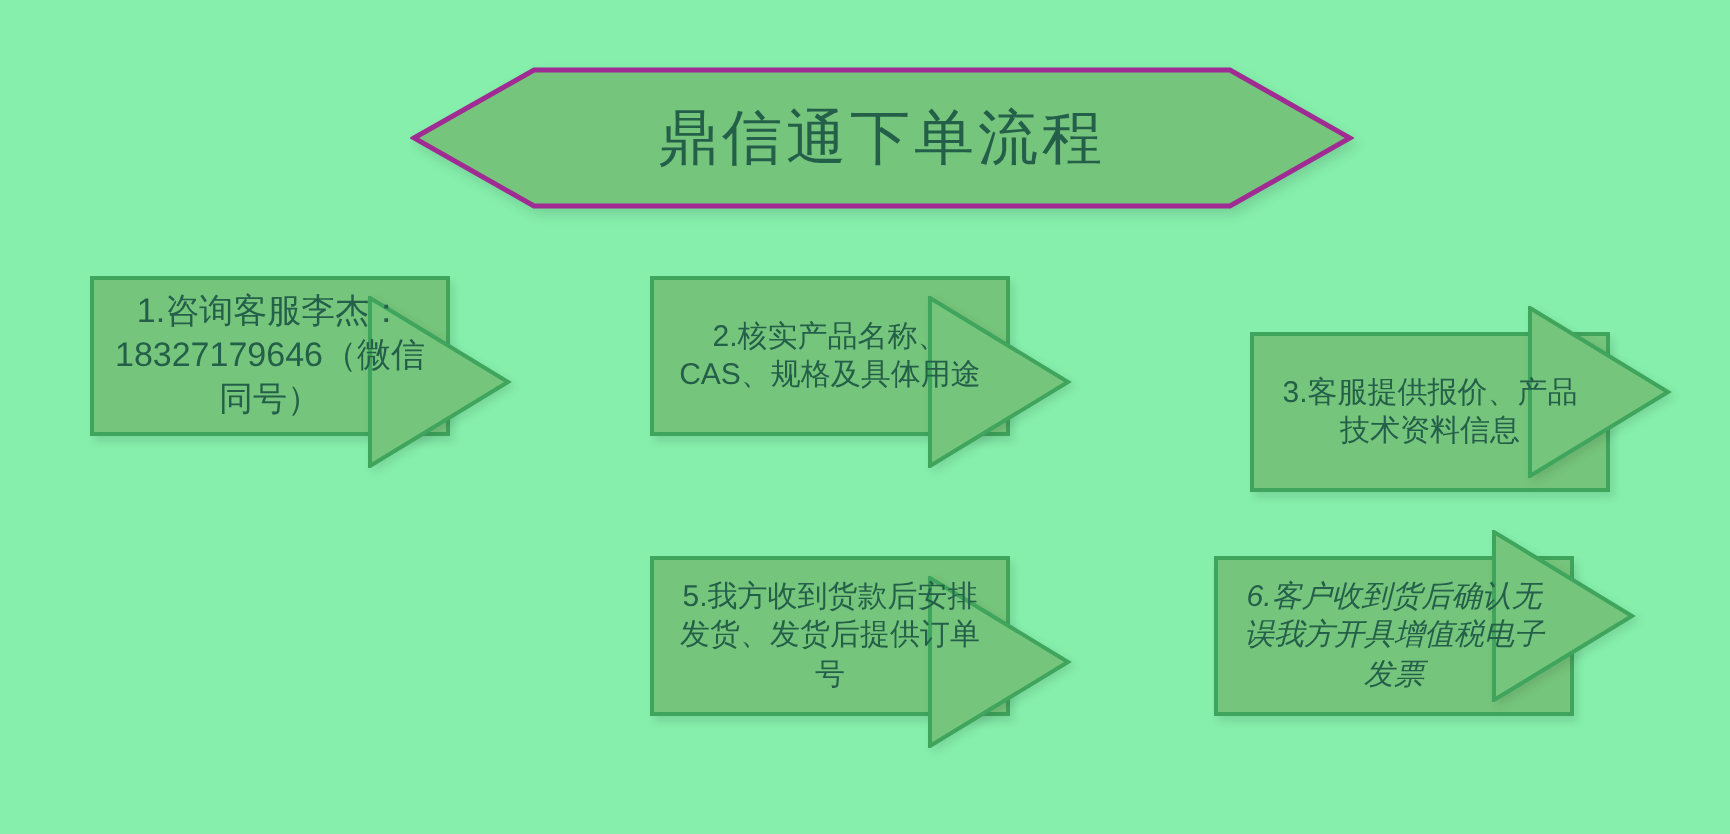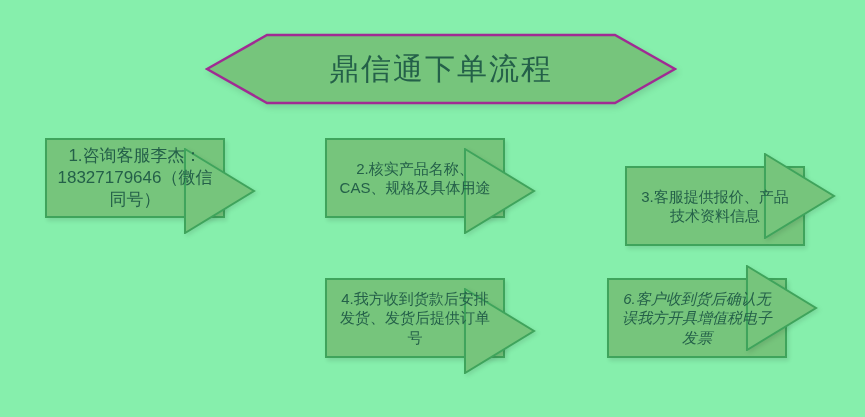--- a/index.html
+++ b/index.html
@@ -102,21 +102,21 @@
     </svg>
     <div class="step-text">3.客服提供报价、产品技术资料信息</div>
   </div>
 
 
   <div class="step p5 tri-down">
     <div class="rect"></div>
     <svg class="tri" width="72" height="86" viewBox="0 0 72 86">
       <polygon points="1,1 70,43 1,85"></polygon>
     </svg>
-    <div class="step-text">4.我方收到货款后安排发货、发货后提供订单号</div>
+    <div class="step-text">5.我方收到货款后安排发货、发货后提供订单号</div>
   </div>
 
   <div class="step p6 tri-up">
     <div class="rect"></div>
     <svg class="tri" width="72" height="86" viewBox="0 0 72 86">
       <polygon points="1,1 70,43 1,85"></polygon>
     </svg>
     <div class="step-text">6.客户收到货后确认无误我方开具增值税电子发票</div>
   </div>
 

